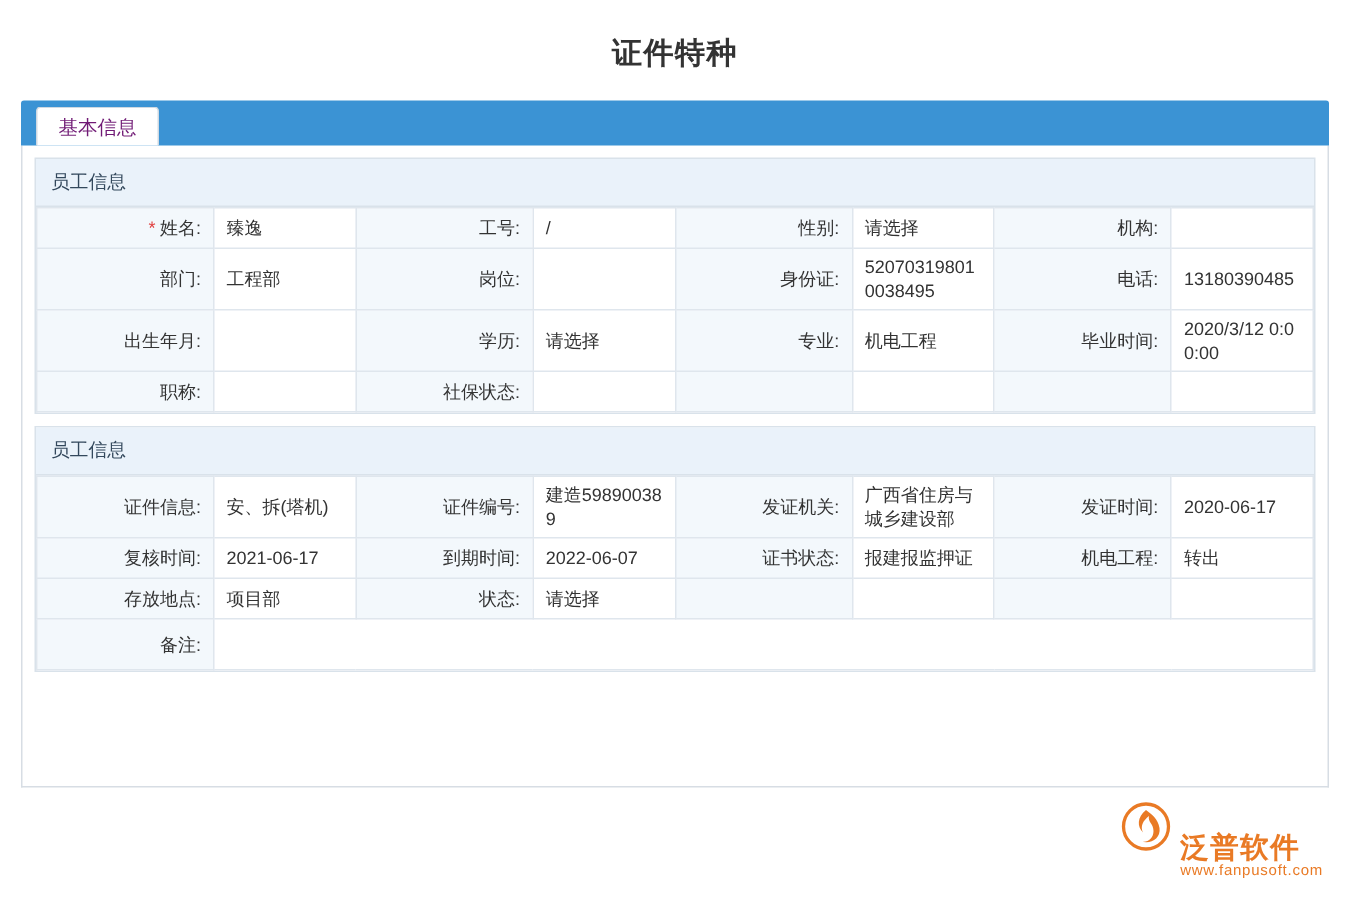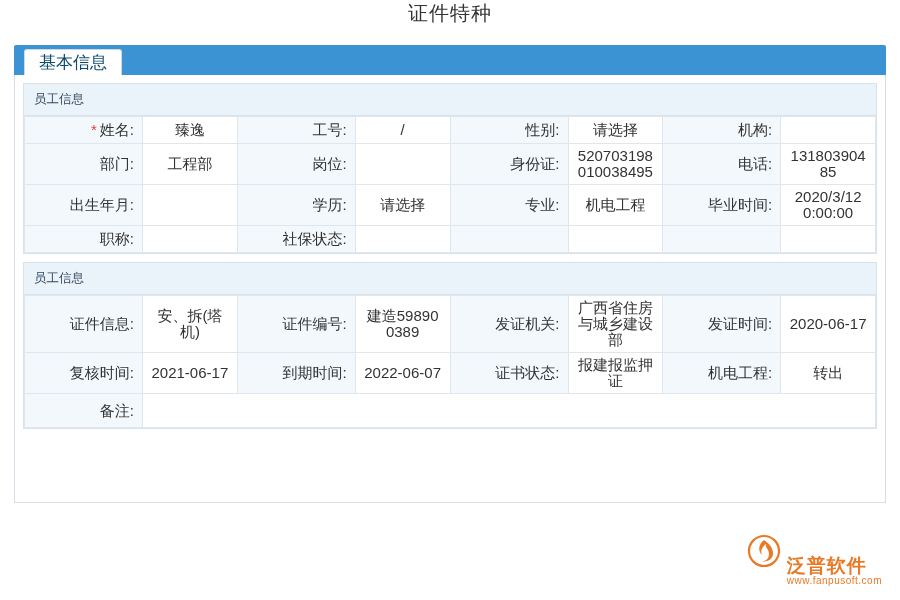--- a/index.html
+++ b/index.html
@@ -13,43 +13,44 @@
     overflow: hidden;
   }
   .page {
     position: relative;
     width: 900px; height: 600px;
     background: #fff;
   }
   .page-title {
     text-align: center;
     font-size: 20px;
-    font-weight: normal;
-    color: #333;
+    font-weight: bold;
+    color: #333;
+    padding-top: 22px;
     padding-bottom: 18px;
     letter-spacing: 1px;
   }
   
   .tabbar {
     position: relative;
     height: 30px;
     background: #3b93d4;
     margin: 0 14px;
     border-radius: 2px 2px 0 0;
   }
   .tab {
     position: absolute;
     left: 10px;
     top: 4px;
     height: 26px;
     line-height: 26px;
     padding: 0 14px;
     background: #ffffff;
-    color: #0c4a6e;
-    font-size: 17px;
+    color: #701a75;
+    font-size: 13px;
     border-radius: 3px 3px 0 0;
     border: 1px solid #cfd9e2;
     border-bottom: none;
   }
   .panel {
     margin: 0 14px;
     border: 1px solid #d7dde4;
     border-top: none;
     background: #fff;
     padding: 8px 8px 0 8px;
@@ -70,34 +71,33 @@
   table.grid {
     width: 100%;
     border-collapse: collapse;
     table-layout: fixed;
   }
   table.grid td {
     border: 1px solid #dfe6ed;
     height: 27px;
     padding: 4px 8px;
     vertical-align: middle;
-    font-size: 15px;
+    font-size: 12px;
     line-height: 16px;
     word-break: break-all;
   }
   td.lbl {
     background: #f3f8fc;
     text-align: right;
     color: #333;
     width: 118px;
   }
   td.val {
     background: #ffffff;
     color: #333;
-    text-align: center;
   }
   .req { color: #e04040; margin-right: 3px; }
   .placeholder { color: #9aa4ad; }
   .remark-row td.val { height: 34px; }
   
   .logo {
     position: absolute;
     right: 18px;
     bottom: 14px;
     display: flex;
@@ -201,20 +201,30 @@
         <tr>
           <td class="lbl">复核时间:</td>
           <td class="val">2021-06-17</td>
           <td class="lbl">到期时间:</td>
           <td class="val">2022-06-07</td>
           <td class="lbl">证书状态:</td>
           <td class="val">报建报监押证</td>
           <td class="lbl">机电工程:</td>
           <td class="val">转出</td>
         </tr>
+        <tr>
+          <td class="lbl">存放地点:</td>
+          <td class="val">项目部</td>
+          <td class="lbl">状态:</td>
+          <td class="val placeholder">请选择</td>
+          <td class="lbl"></td>
+          <td class="val"></td>
+          <td class="lbl"></td>
+          <td class="val"></td>
+        </tr>
         <tr class="remark-row">
           <td class="lbl">备注:</td>
           <td class="val" colspan="7"></td>
         </tr>
       </tbody>
         </table>
     </div>
 
   </div>
 

